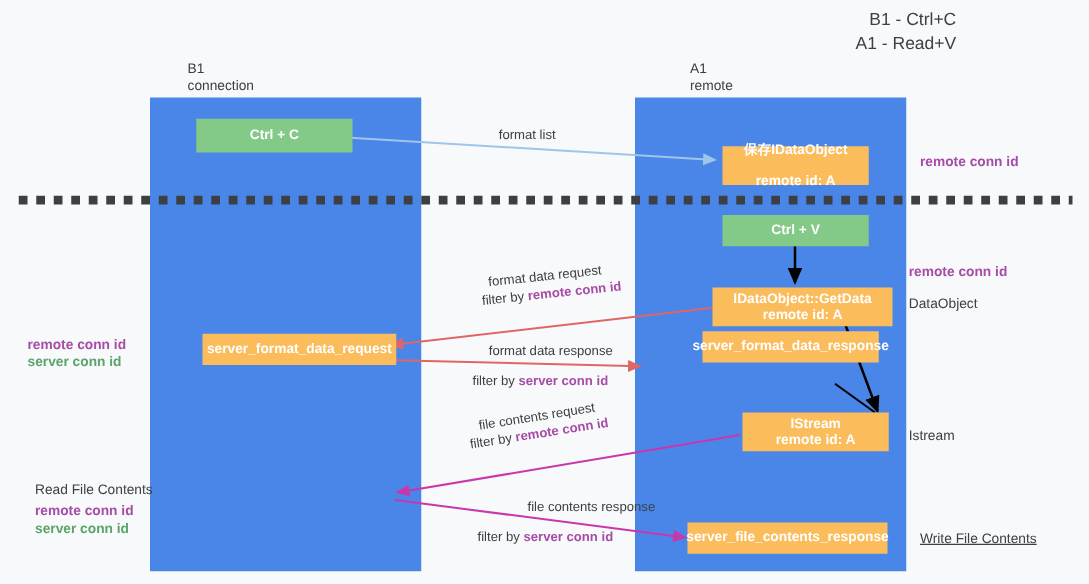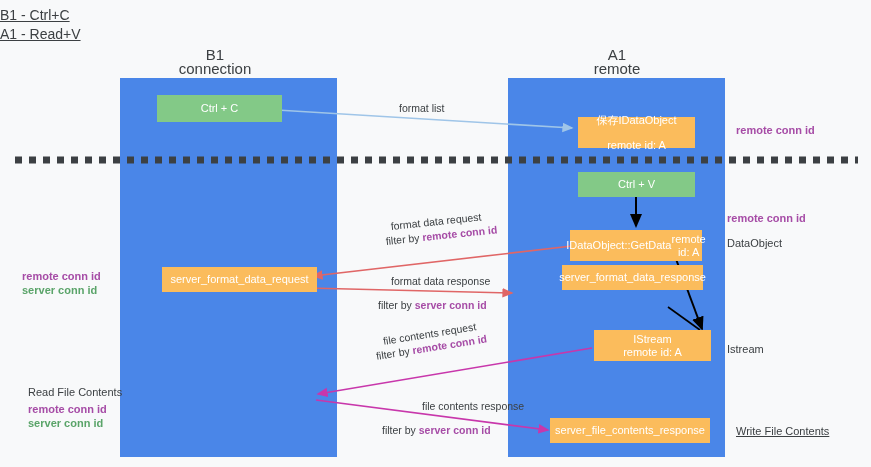--- a/index.html
+++ b/index.html
@@ -8,39 +8,40 @@
     background:#f8f9fa;
     font-family:"Liberation Sans","DejaVu Sans",sans-serif;
     overflow:hidden;
     position:relative;
   }
   .canvas{position:absolute;inset:0;}
   svg.lines{position:absolute;left:0;top:0;width:871px;height:467px;overflow:visible;}
 
   
   .title{
-    position:absolute;left:0;top:6px;width:765px;text-align:left;
-    font-size:14px;color:#3c4043;line-height:19px;text-decoration:underline;
+    position:absolute;left:0;top:6px;width:765px;text-align:right;
+    font-size:14px;color:#3c4043;line-height:19px;
   }
 
   
   .col-head{
-    position:absolute;text-align:center;font-size:15px;color:#3c4043;
+    position:absolute;text-align:left;font-size:11px;color:#3c4043;
     line-height:14px;
   }
 
   
   .column{position:absolute;background:#4a86e8;}
 
   
   .box{
     position:absolute;box-sizing:border-box;
     display:flex;align-items:center;justify-content:center;
     text-align:center;color:#ffffff;font-size:11px;line-height:13px;
     padding:2px 16px;
+    font-weight:bold;
   }
   .box.green{background:#83c987;}
   .box.orange{background:#fbb martin;}
   .box.orange{background:#fbbc5c;}
 
   
   .note{
     position:absolute;font-size:11px;line-height:14px;color:#3c4043;
   }
   .purple{color:#a64ca6;font-weight:bold;}
@@ -115,21 +116,21 @@
 
   <div class="box orange" style="left:578px;top:117px;width:117px;height:31px;flex-direction:column;gap:12px;">
     <span>保存IDataObject</span>
     <span>remote id: A</span>
   </div>
 
   <div class="box green" style="left:578px;top:172px;width:117px;height:25px;">
     <span>Ctrl + V</span>
   </div>
 
-  <div class="box orange" style="left:570px;top:230px;width:132px;height:31px;flex-direction:row;">
+  <div class="box orange" style="left:570px;top:230px;width:144px;height:31px;flex-direction:column;">
     <span>IDataObject::GetData</span>
     <span>remote id: A</span>
   </div>
 
   <div class="box orange" style="left:162px;top:267px;width:155px;height:25px;">
     <span>server_format_data_request</span>
   </div>
 
   <div class="box orange" style="left:514px;top:265px;width:141px;height:25px;margin-left:48px;">
     <span>server_format_data_response</span>

